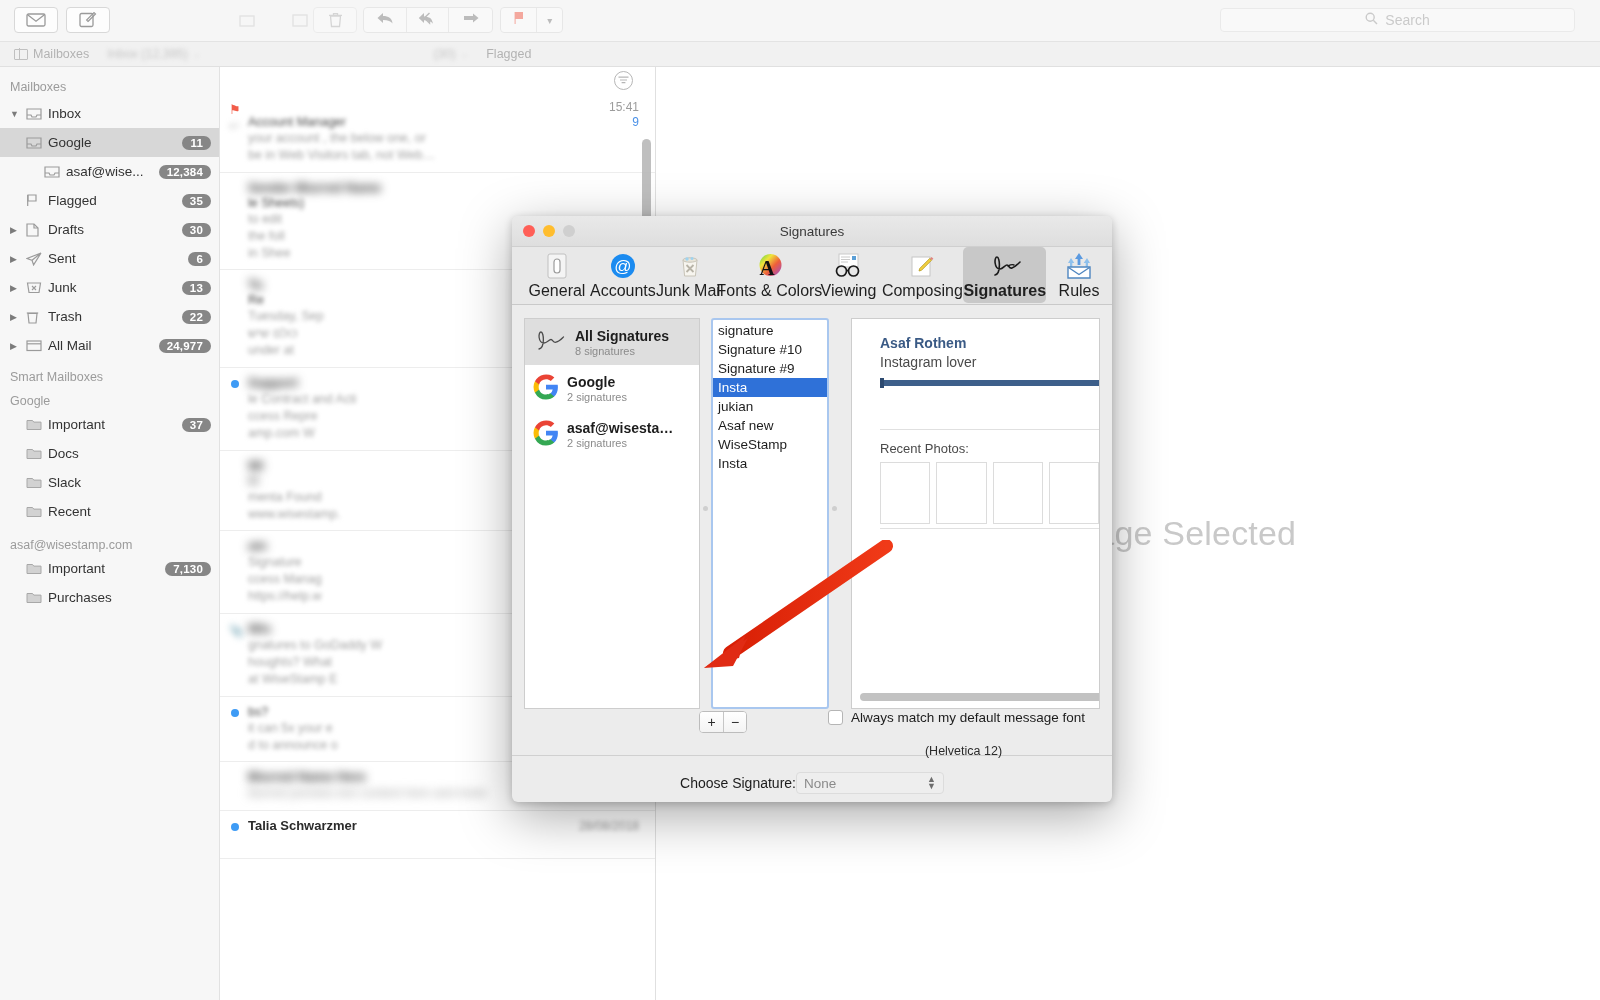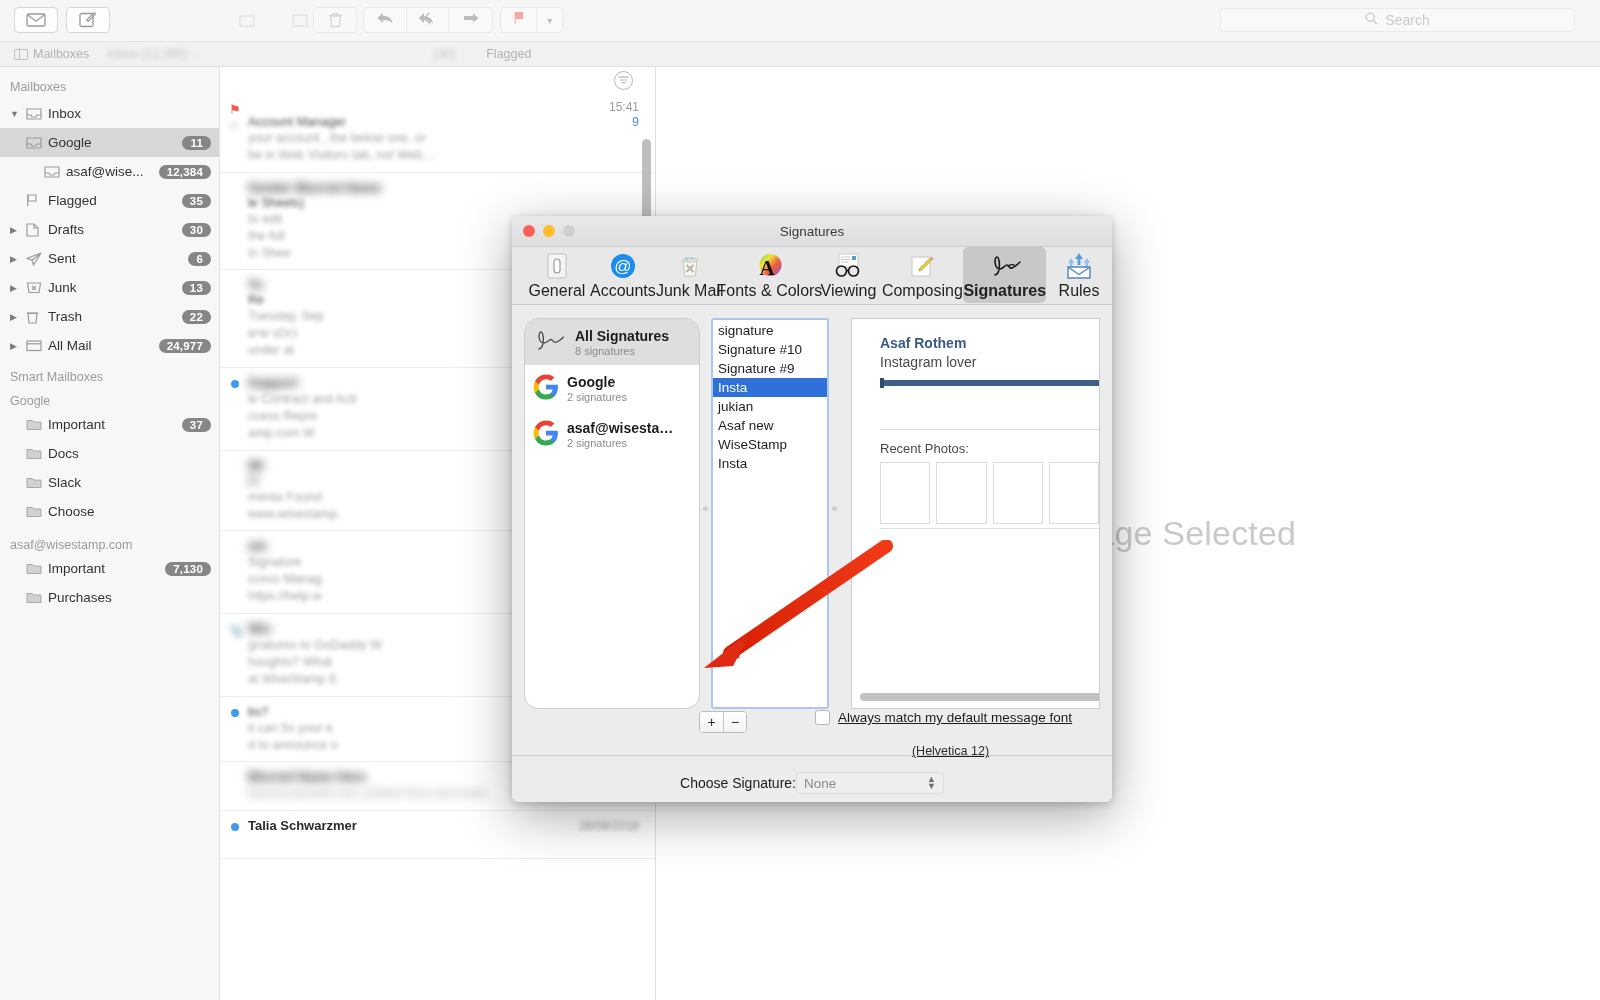--- a/index.html
+++ b/index.html
@@ -175,21 +175,21 @@
     display:flex; flex-direction:column; align-items:center; gap:2px;
     border-radius:5px;
   }
   .pref-item.wide { width:92px; }
   .pref-item.selected { background:#c8c8c8; }
   .pref-item .pi-icon { height:29px; display:flex; align-items:center; justify-content:center;}
   .pref-item .pi-label { font-size:16px; color:#1f1f1f; white-space:nowrap;}
 
   .dlg-body { padding:13px 12px 0 12px; height:404px; display:flex; gap:0; }
   .acct-col {
-    width:176px; background:#fff; border:1px solid #cdcdcd; border-radius:14px;
+    width:176px; background:#fff; border:1px solid #cdcdcd; border-radius:0;
     overflow:hidden;
   }
   .acct-row { display:flex; align-items:center; gap:8px; padding:6px 8px; height:46px;}
   .acct-row.selected { background:#dedede; }
   .acct-name { font-size:14px; font-weight:bold; color:#1d1d1d; white-space:nowrap;
                overflow:hidden; text-overflow:ellipsis; }
   .acct-sub { font-size:11px; color:#8b8b8b; margin-top:1px; }
   .acct-texts { min-width:0; }
 
   .handle-col { width:11px; position:relative; }
@@ -235,21 +235,21 @@
     position:absolute; left:187px; top:2px; display:flex;
     border:1px solid #bcbcbc; border-radius:4px; overflow:hidden;
     background:#fcfcfc;
   }
   .pm-btn {
     width:23px; height:20px; display:flex; align-items:center; justify-content:center;
     font-size:14px; color:#2b2b2b; background:linear-gradient(#ffffff,#f3f3f3);
   }
   .pm-btn + .pm-btn { border-left:1px solid #c6c6c6; }
 
-  .match-block { position:absolute; left:303px; top:0px; width:285px;text-decoration:underline; }
+  .match-block { position:absolute; left:316px; top:0px; width:285px; }
   .match-row { display:flex; align-items:flex-start; gap:8px; }
   .cb {
     width:15px; height:15px; border:1px solid #b5b5b5; border-radius:3px;
     background:#fff; flex:none; margin-top:1px;
   }
   .match-label { font-size:13.5px; color:#1c1c1c; line-height:17px; }
   .match-sub { font-size:12.5px; color:#2b2b2b; text-align:center; margin-top:18px; margin-left:-14px;}
 
   .dlg-sep { height:1px; background:#d0d0d0; margin:0; }
 
@@ -514,21 +514,21 @@
             </svg>
         </span>
         <span class="sb-label">Slack</span>
       </div>
       <div class="sb-row sb-indent1">
         <span class="sb-icon">
           <svg width="16" height="13" viewBox="0 0 16 13">
               <path d="M1 2.5h5.5l1.3 1.6H15v7.4H1z" fill="#d2d2d2" stroke="#a8a8a8" stroke-width="1"></path>
             </svg>
         </span>
-        <span class="sb-label">Choose</span>
+        <span class="sb-label">Recent</span>
       </div>
 
       <div class="sb-sub" style="padding-top:12px;">asaf@wisestamp.com</div>
 
       <div class="sb-row sb-indent1">
         <span class="sb-icon">
           <svg width="16" height="13" viewBox="0 0 16 13">
               <path d="M1 2.5h5.5l1.3 1.6H15v7.4H1z" fill="#d2d2d2" stroke="#a8a8a8" stroke-width="1"></path>
             </svg>
         </span>

